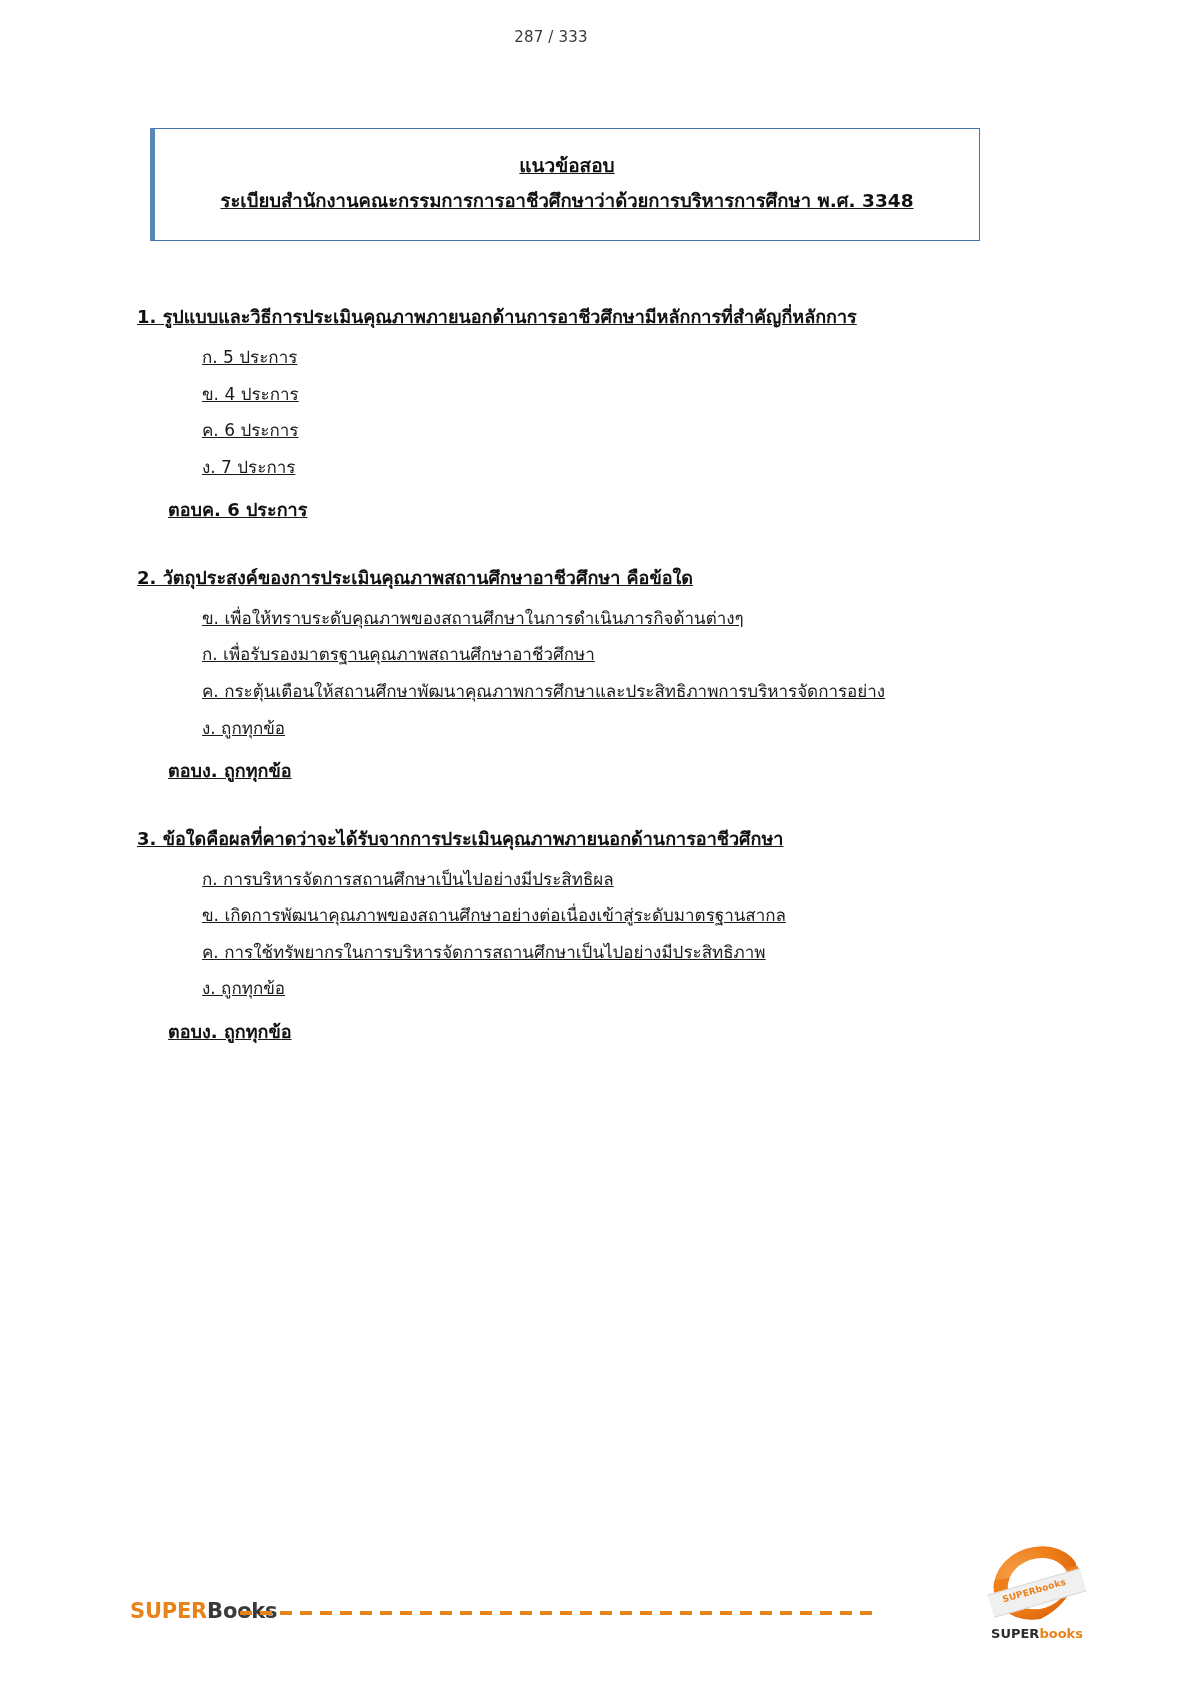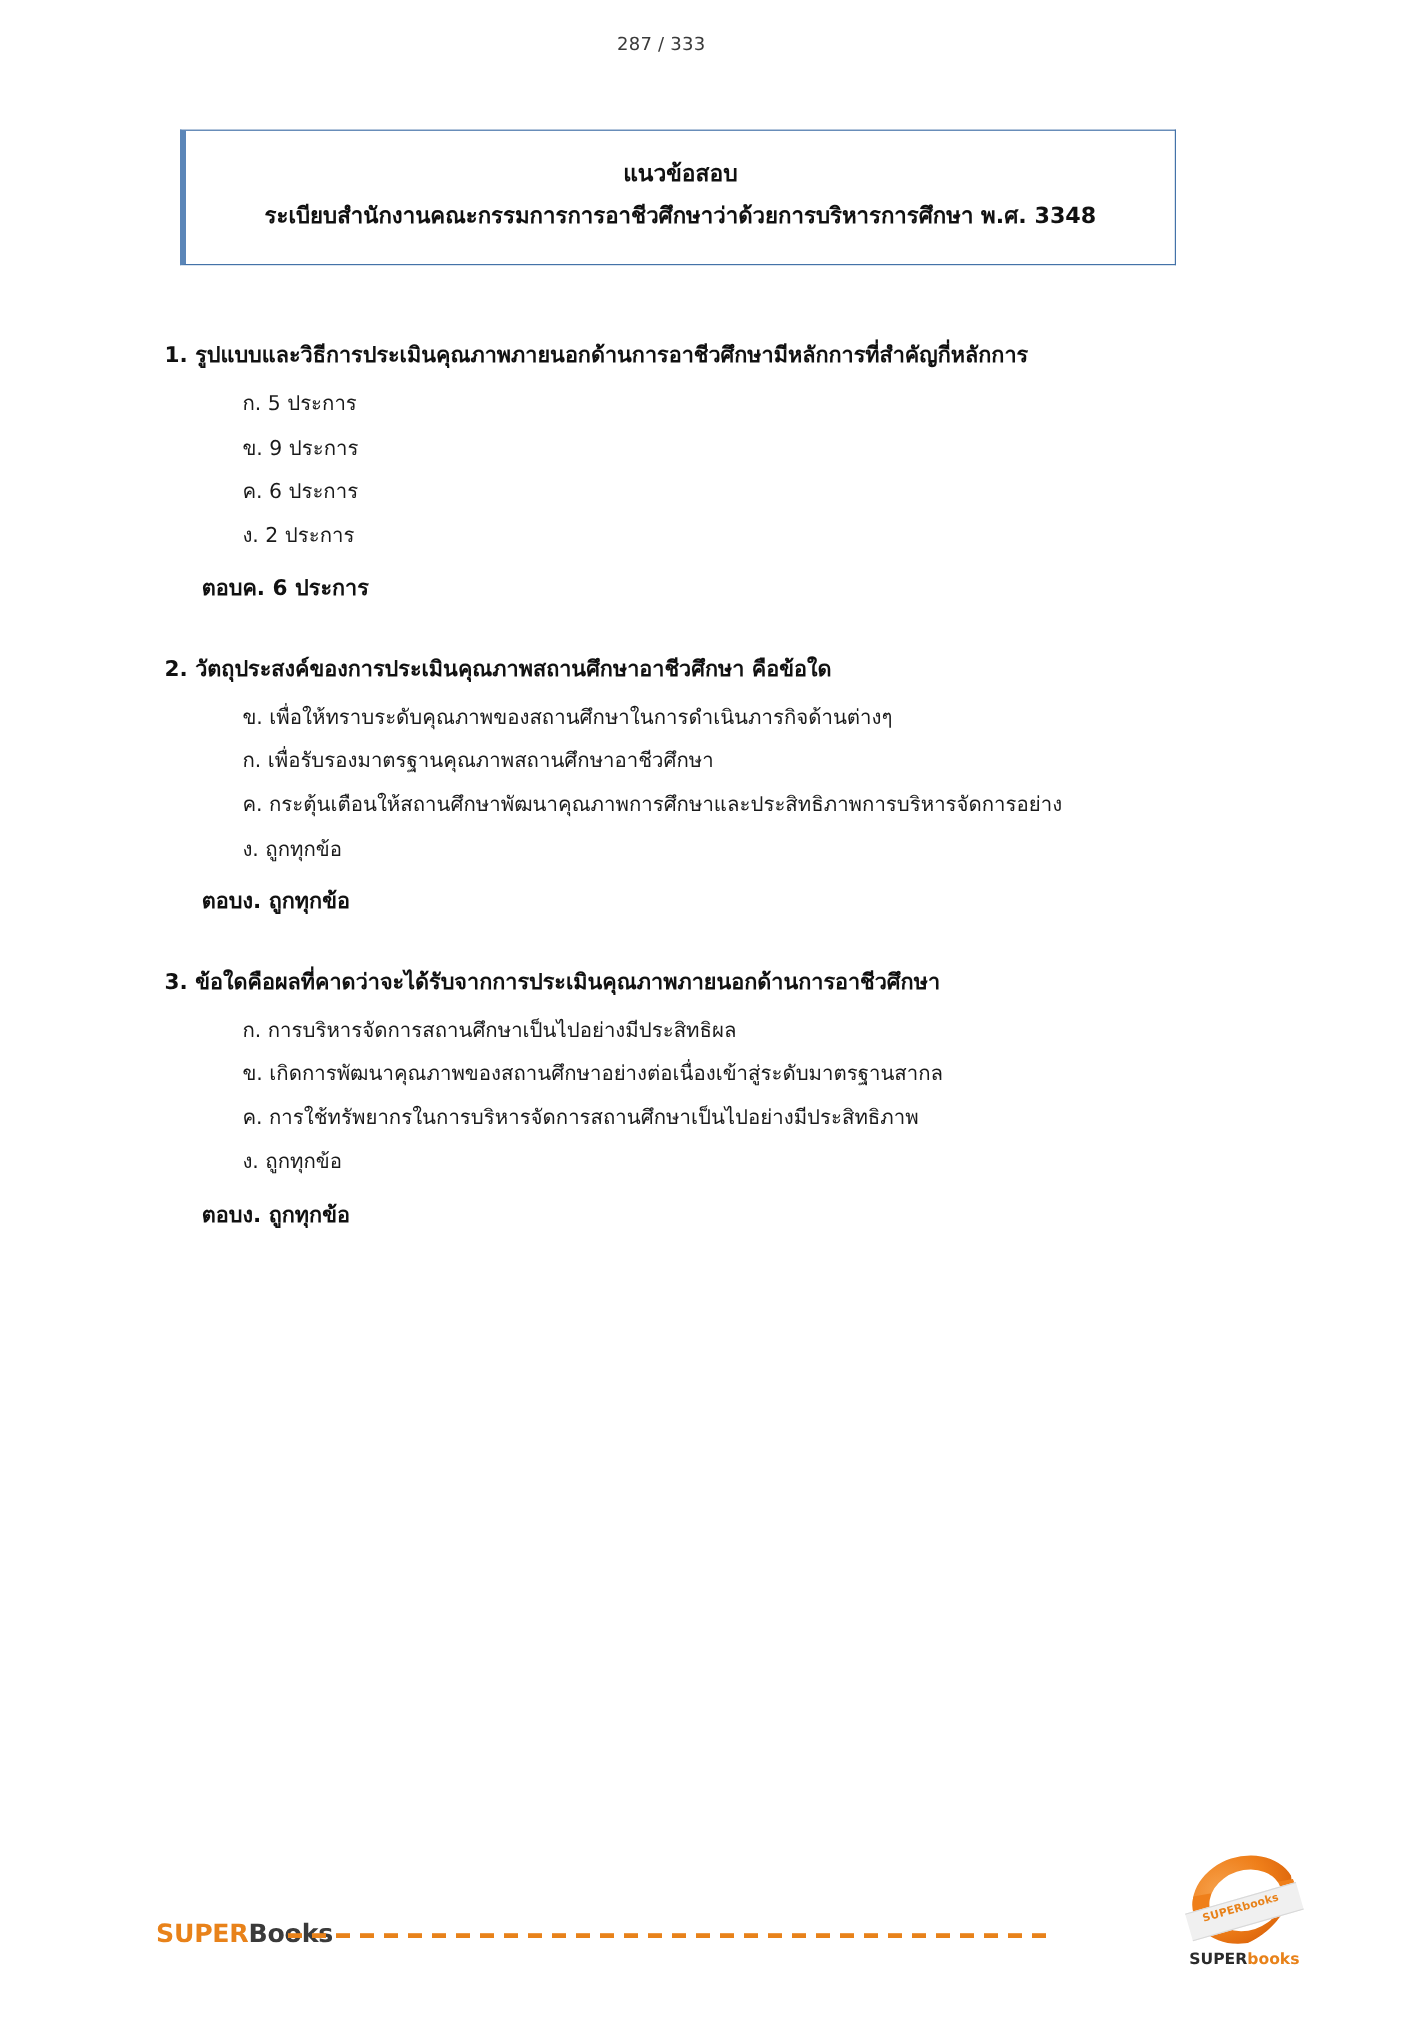--- a/index.html
+++ b/index.html
@@ -20,23 +20,24 @@
     top: 28px;
     left: 0;
     width: 1102px;
     text-align: center;
     font-size: 15px;
     color: #3a3a3a;
     letter-spacing: 0.2px;
   }
   .sheet {
     position: absolute;
-    top: 108px;
+    top: 128px;
     left: 140px;
     width: 910px;
+    text-decoration: underline;
   }
   .title-box {
     border: 1px solid #4472a8;
     border-left: 5px solid #5b86b8;
     padding: 18px 20px 22px 20px;
     box-sizing: border-box;
     width: 830px;
     margin-left: 10px;
   }
   .title-line {
@@ -208,23 +209,23 @@
   <div class="title-box">
     <div class="title-line">แนวข้อสอบ</div>
     <div class="title-line small">ระเบียบสำนักงานคณะกรรมการการอาชีวศึกษาว่าด้วยการบริหารการศึกษา พ.ศ. 3348</div>
   </div>
 
   <div class="questions">
 
     <div class="q-block">
       <div class="q-text">1. รูปแบบและวิธีการประเมินคุณภาพภายนอกด้านการอาชีวศึกษามีหลักการที่สำคัญกี่หลักการ</div>
       <div class="choice">ก. 5 ประการ</div>
-      <div class="choice">ข. 9 ประการ</div>
+      <div class="choice">ข. 4 ประการ</div>
       <div class="choice">ค. 6 ประการ</div>
-      <div class="choice">ง. 2 ประการ</div>
+      <div class="choice">ง. 7 ประการ</div>
       <div class="answer-row">
         <div class="answer-label">ตอบ</div>
         <div class="answer-value">ค. 6 ประการ</div>
       </div>
     </div>
 
     <div class="q-block">
       <div class="q-text">2. วัตถุประสงค์ของการประเมินคุณภาพสถานศึกษาอาชีวศึกษา คือข้อใด</div>
       <div class="choice">ข. เพื่อให้ทราบระดับคุณภาพของสถานศึกษาในการดำเนินภารกิจด้านต่างๆ</div>
       <div class="choice">ก. เพื่อรับรองมาตรฐานคุณภาพสถานศึกษาอาชีวศึกษา</div>

